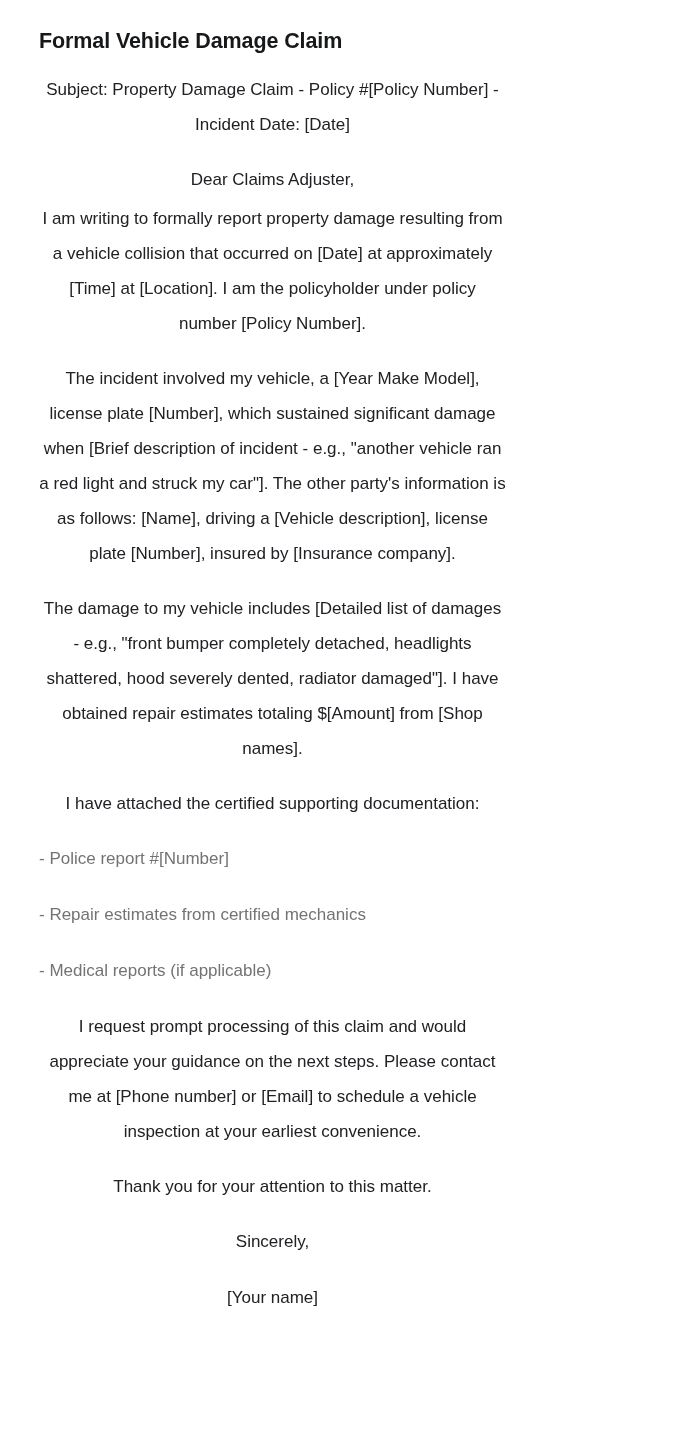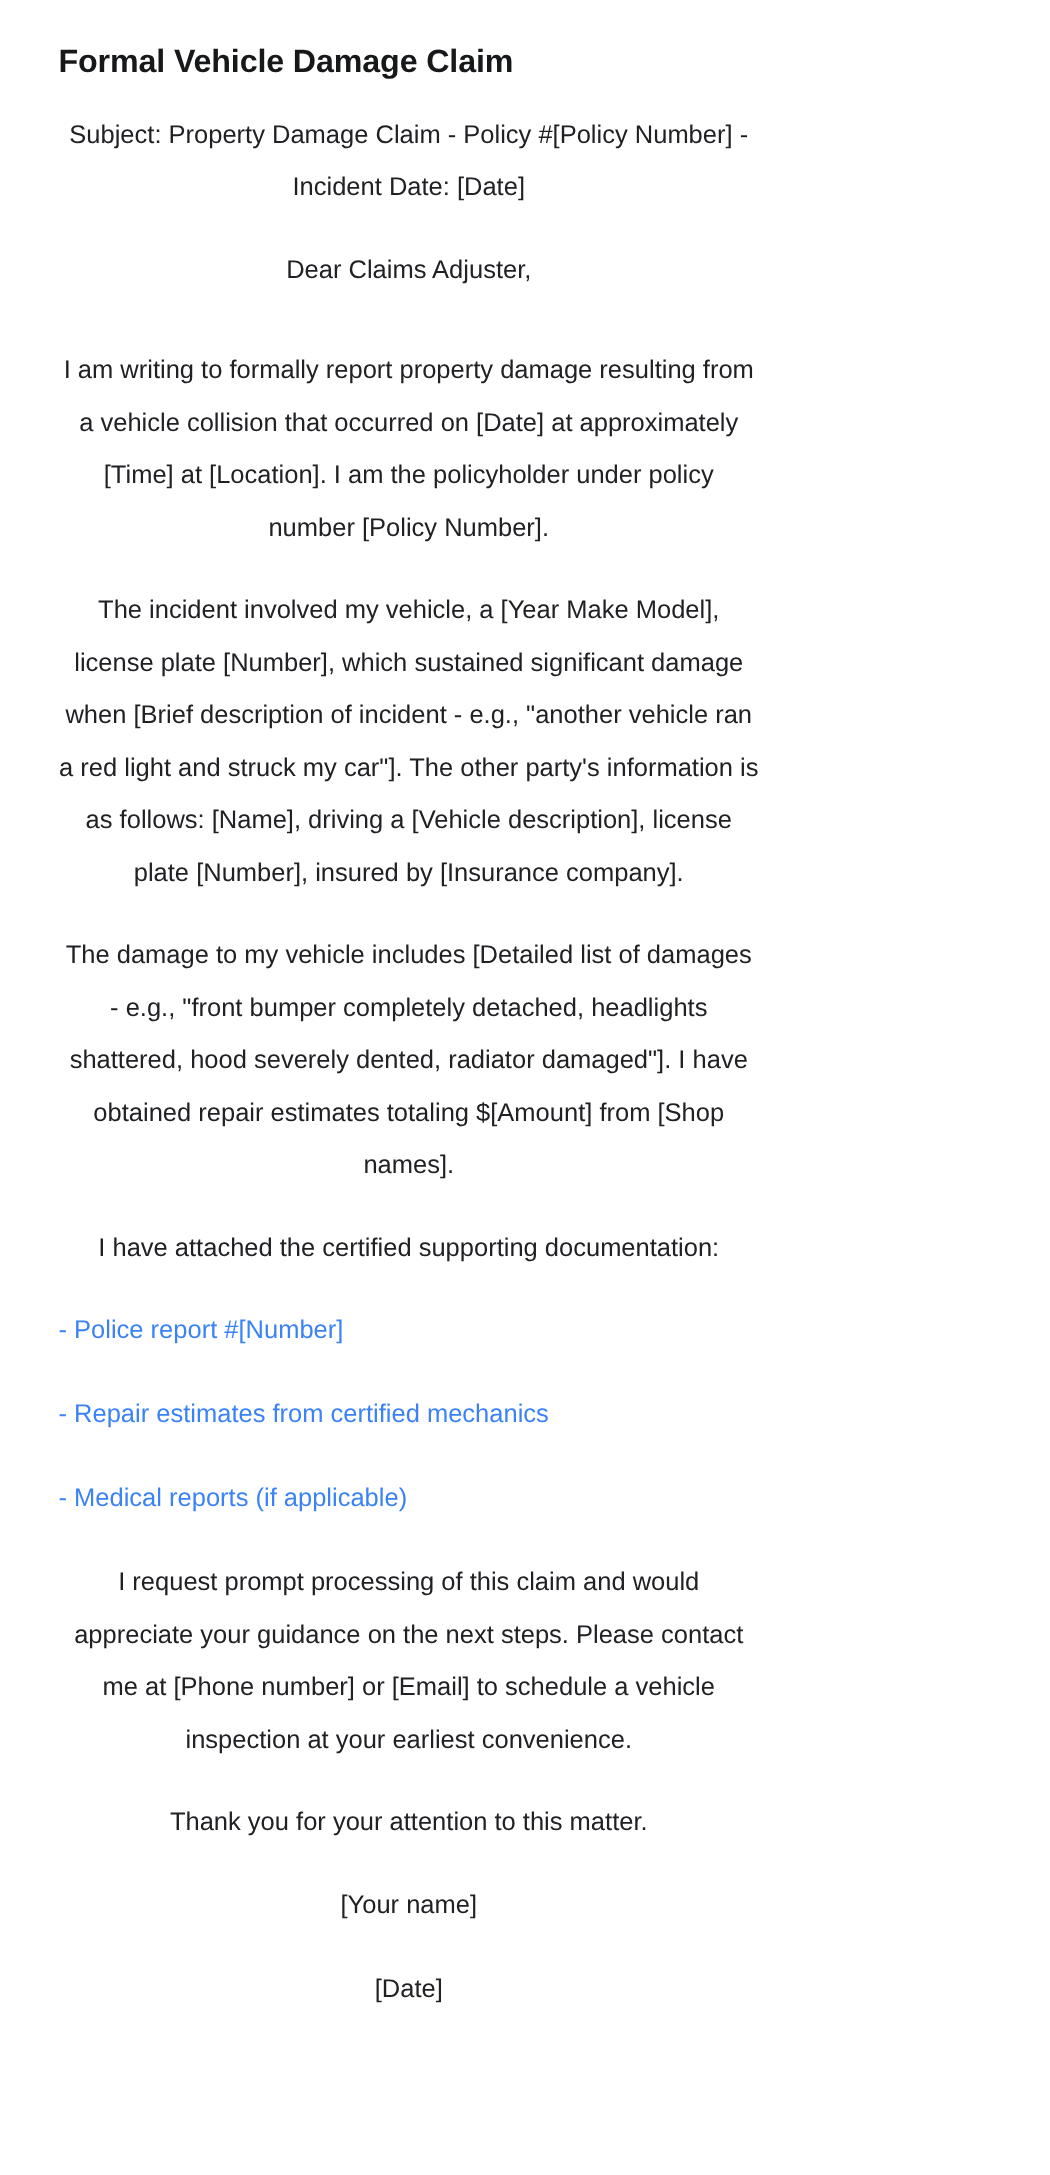--- a/index.html
+++ b/index.html
@@ -42,27 +42,27 @@
     max-width: 600px;
     white-space: pre-wrap;
   }
   .para:last-child {
     margin-bottom: 0;
   }
   .list-item {
     font-size: 17px;
     line-height: 35px;
     font-weight: 400;
-    color: #3b82f6;
+    color: #737373;
     margin: 0 0 21px 0;
     padding: 0;
     max-width: 600px;
   }
   .salutation {
-    margin-bottom: 32px;
+    margin-bottom: 4px;
   }
   .signoff {
     margin-bottom: 21px;
   }
 </style>
 </head>
 <body>
 
 <div class="page">
 
@@ -84,18 +84,18 @@
 
 
   <p class="list-item">- Repair estimates from certified mechanics</p>
 
   <p class="list-item">- Medical reports (if applicable)</p>
 
   <p class="para">I request prompt processing of this claim and would appreciate your guidance on the next steps. Please contact me at [Phone number] or [Email] to schedule a vehicle inspection at your earliest convenience.</p>
 
   <p class="para">Thank you for your attention to this matter.</p>
 
+  <p class="para signoff">Sincerely,</p>
 
   <p class="para signoff">[Your name]</p>
 
-  <p class="para">[Date]</p>
 
 </div>
 
 </body></html>

